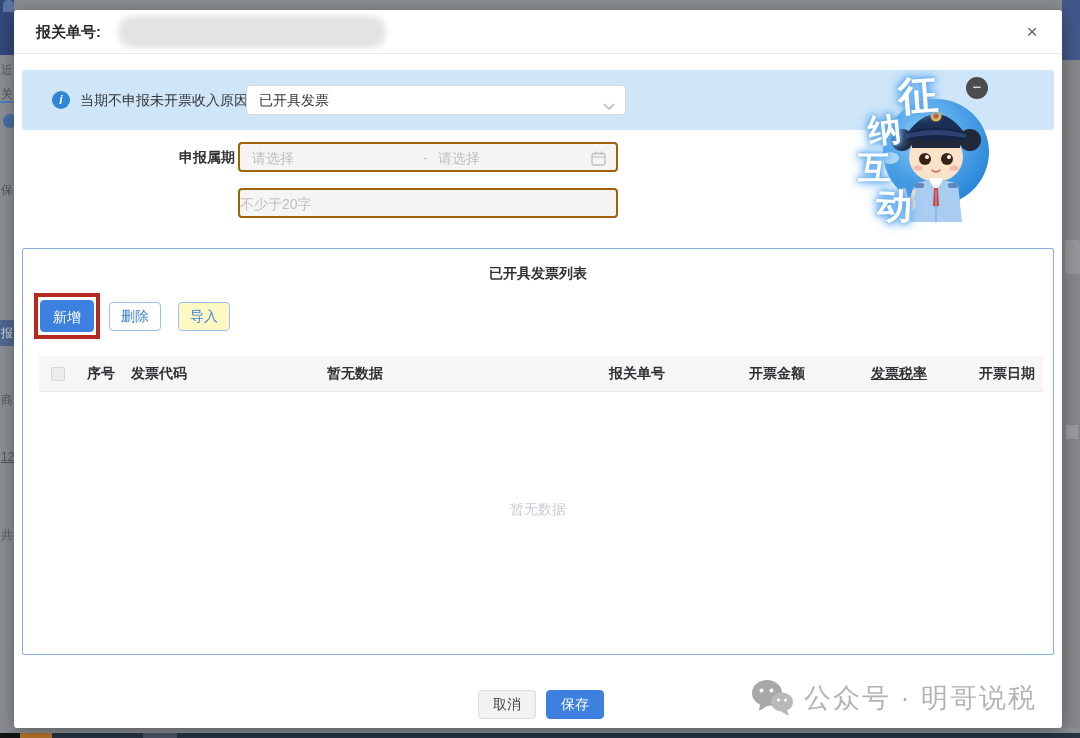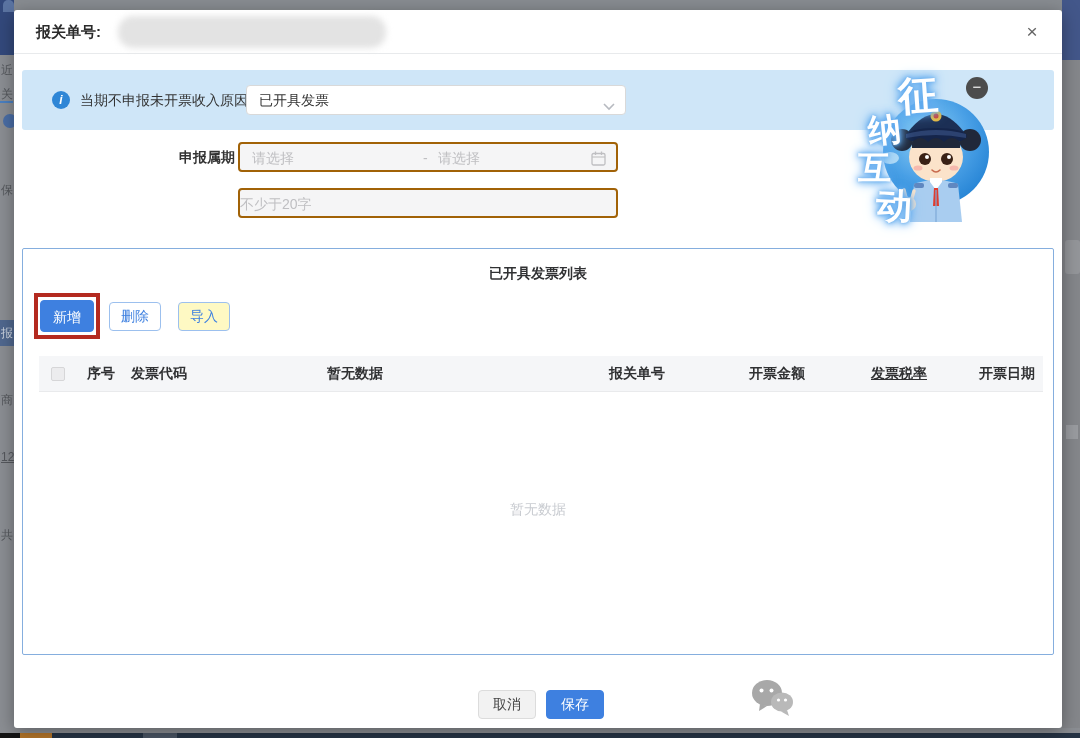--- a/index.html
+++ b/index.html
@@ -254,15 +254,16 @@
     <svg width="44" height="40" viewBox="0 0 44 40">
       <ellipse cx="17" cy="15" rx="15" ry="13" fill="#a8a8a8"></ellipse>
       <path d="M10,26 L9,33 L17,28 Z" fill="#a8a8a8"></path>
       <circle cx="11.5" cy="12.5" r="2" fill="#ffffff"></circle>
       <circle cx="21.5" cy="12.5" r="2" fill="#ffffff"></circle>
       <ellipse cx="32" cy="24" rx="11" ry="9.5" fill="#b9b9b9"></ellipse>
       <path d="M37,32 L39,38 L31,33.5 Z" fill="#b9b9b9"></path>
       <circle cx="28.5" cy="22" r="1.6" fill="#ffffff"></circle>
       <circle cx="35.5" cy="22" r="1.6" fill="#ffffff"></circle>
     </svg>
+    <span class="wm-text">公众号 · 明哥说税</span>
   </div>
 
 </div>
 
 </body></html>

